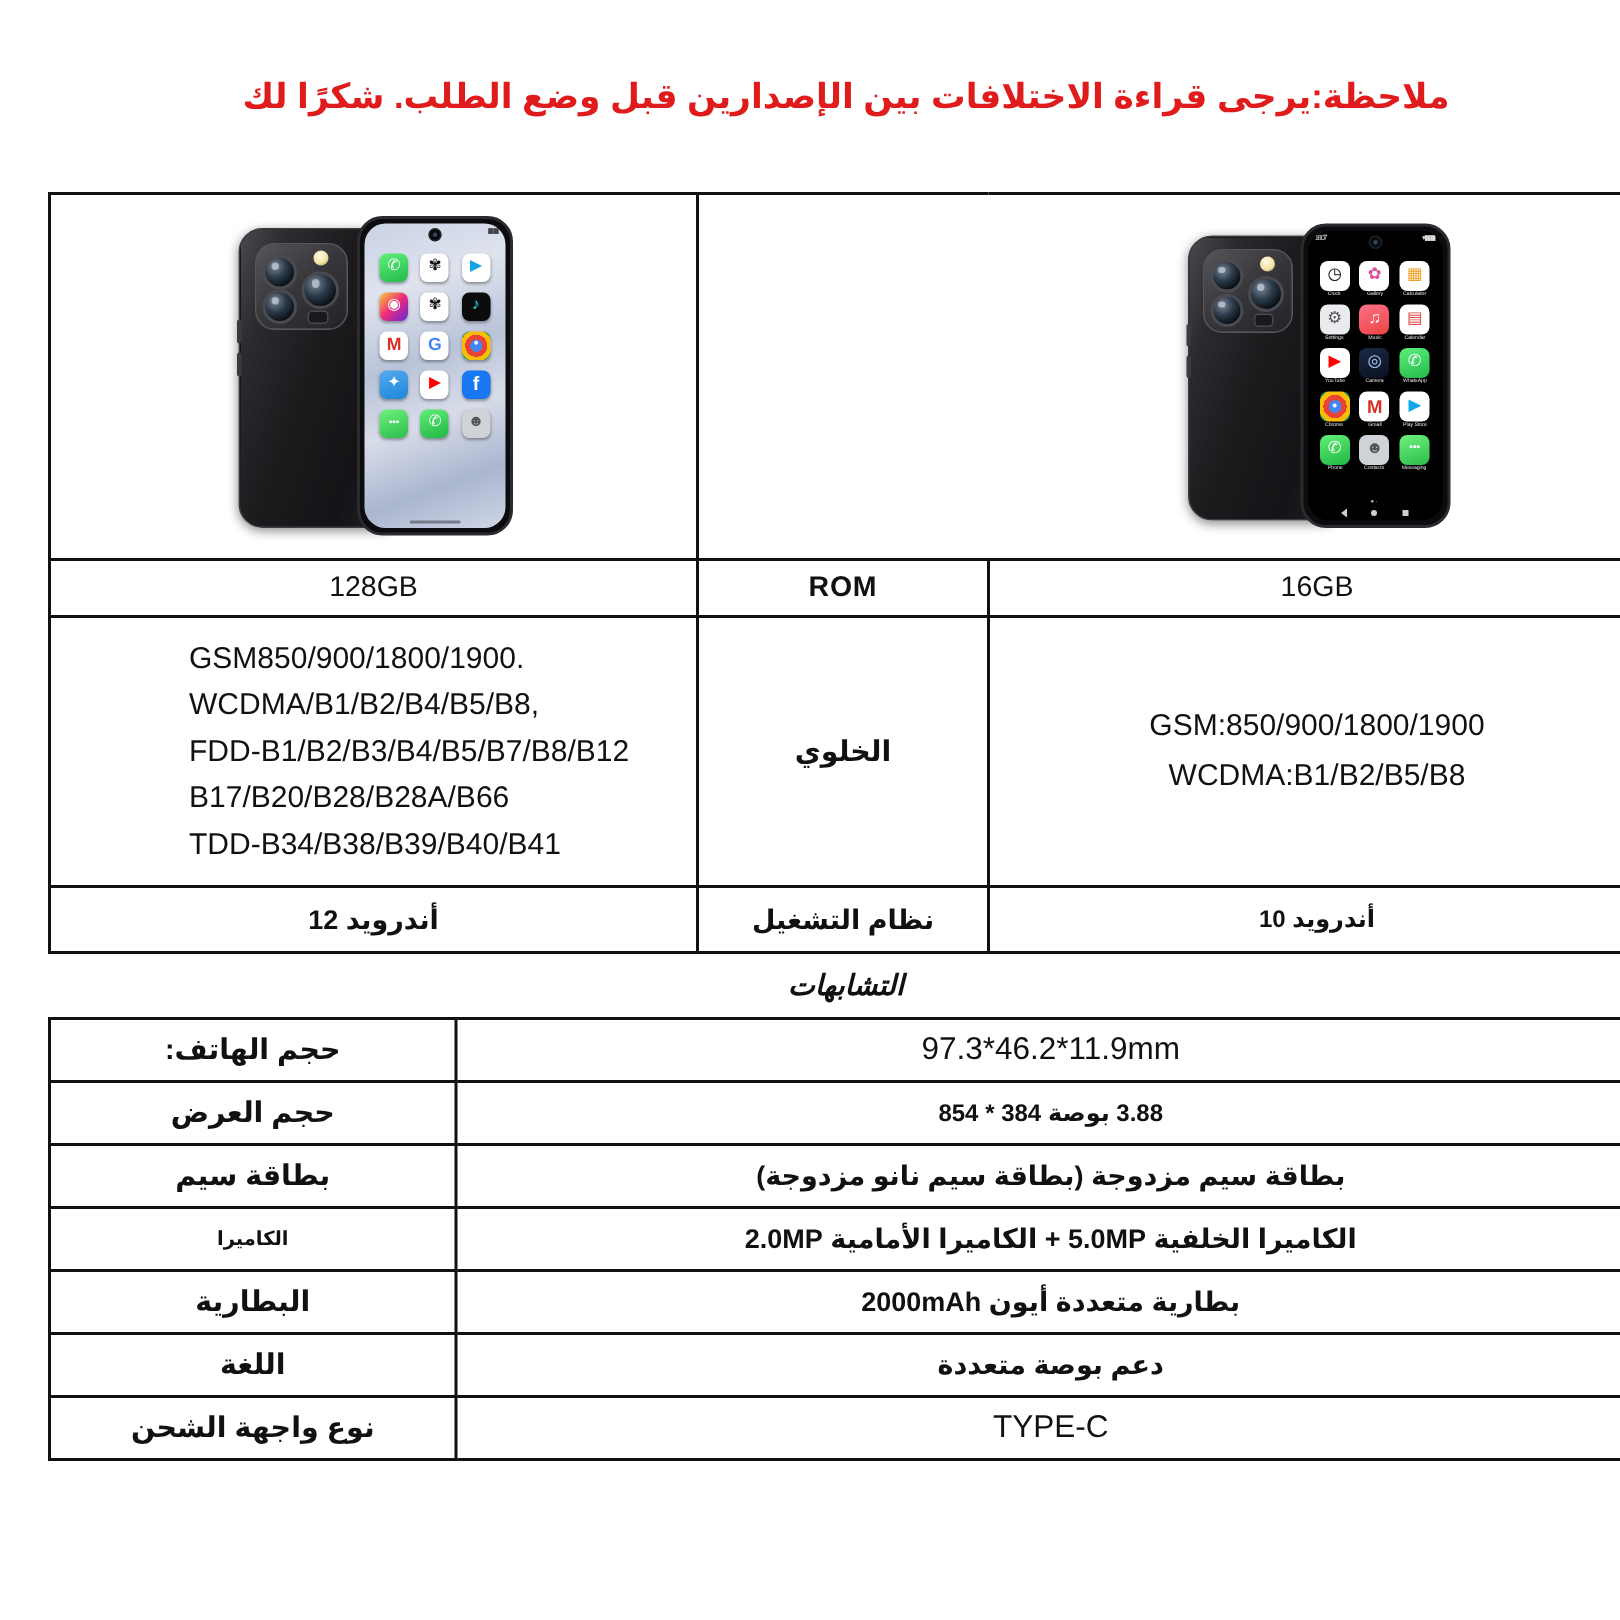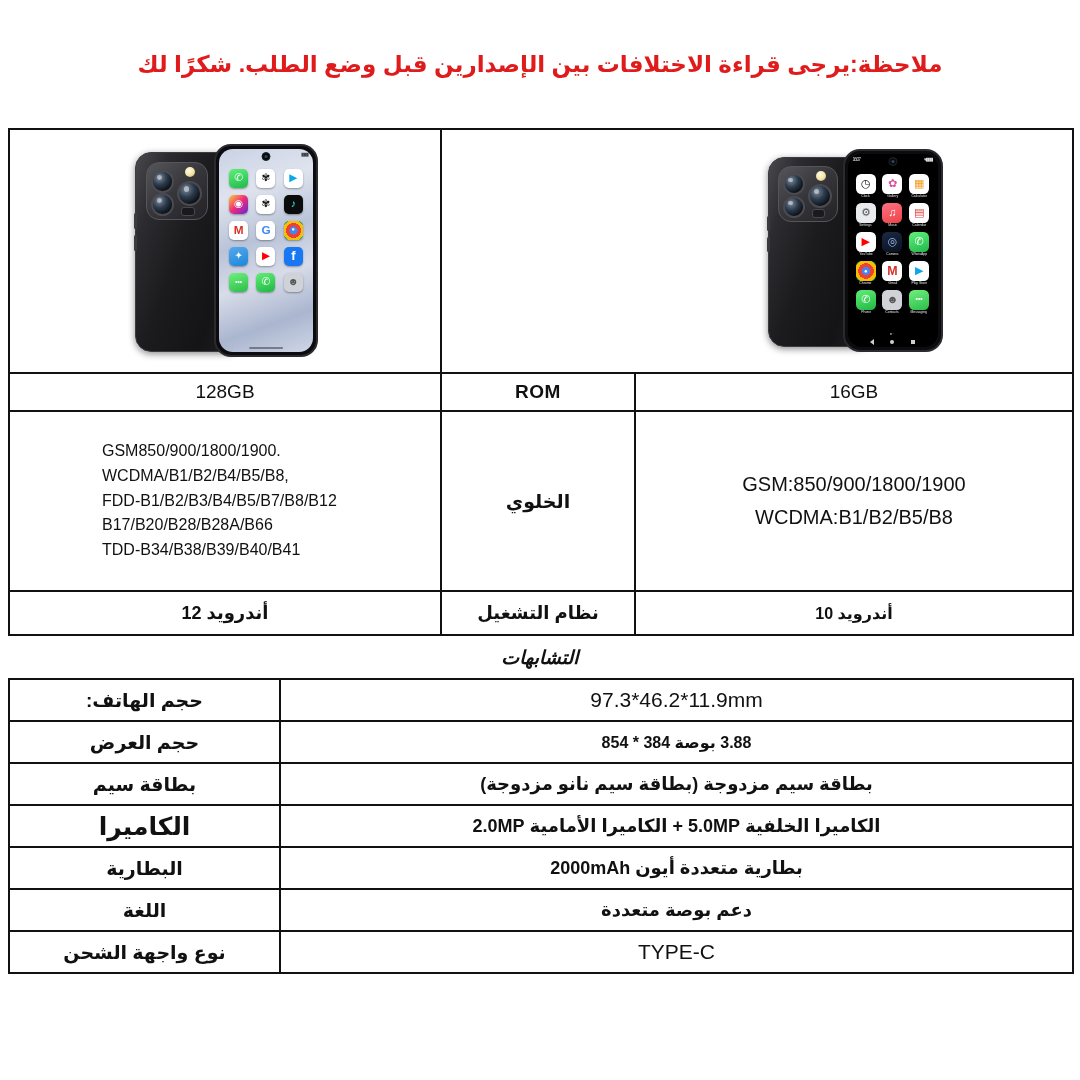--- a/index.html
+++ b/index.html
@@ -14,20 +14,21 @@
     font-family: "Liberation Sans", "DejaVu Sans", sans-serif;
     color: #111;
     overflow: hidden;
     position: relative;
   }
   .page {
     width: 1080px;
     height: 1080px;
     position: relative;
     box-sizing: border-box;
+    padding-left: 24px;
   }
 
   
   .notice {
     width: 1080px;
     height: 128px;
     display: flex;
     align-items: center;
     justify-content: center;
     box-sizing: border-box;
@@ -523,21 +524,21 @@
 
       <tr>
         <td class="val" style="height:36px;">128GB</td>
         <td class="lbl-en">ROM</td>
         <td class="val">16GB</td>
       </tr>
 
 
       <tr>
         <td style="height:178px;text-align:left;padding-left:92px;">
-          <div id="cell-left-lines" style="font-size:16px;line-height:1.55;">
+          <div id="cell-left-lines" style="font-size:20px;line-height:1.55;">
               <div>GSM850/900/1800/1900.</div>
               <div>WCDMA/B1/B2/B4/B5/B8,</div>
               <div>FDD-B1/B2/B3/B4/B5/B7/B8/B12</div>
               <div>B17/B20/B28/B28A/B66</div>
               <div>TDD-B34/B38/B39/B40/B41</div>
             </div>
         </td>
         <td class="lbl" style="font-size:19px;">الخلوي</td>
         <td>
           <div id="cell-right-lines" style="font-size:20px;line-height:1.65;text-align:center;">
@@ -575,21 +576,21 @@
         </tr>
         <tr>
           <td class="lbl" style="height: 40px; font-size: 19px;">حجم العرض</td>
           <td class="ar" style="font-size: 16px;">3.88 بوصة 384 * 854</td>
         </tr>
         <tr>
           <td class="lbl" style="height: 40px; font-size: 19px;">بطاقة سيم</td>
           <td class="ar" style="font-size: 18px;">بطاقة سيم مزدوجة (بطاقة سيم نانو مزدوجة)</td>
         </tr>
         <tr>
-          <td class="lbl" style="height: 40px; font-size: 25px;">الكاميرا</td>
+          <td class="lbl" style="height: 40px; font-size: 13px;">الكاميرا</td>
           <td class="ar" style="font-size: 18px;">الكاميرا الخلفية 5.0MP + الكاميرا الأمامية 2.0MP</td>
         </tr>
         <tr>
           <td class="lbl" style="height: 40px; font-size: 19px;">البطارية</td>
           <td class="ar" style="font-size: 18px;">بطارية متعددة أيون 2000mAh</td>
         </tr>
         <tr>
           <td class="lbl" style="height: 40px; font-size: 19px;">اللغة</td>
           <td class="ar" style="font-size: 18px;">دعم بوصة متعددة</td>
         </tr>

